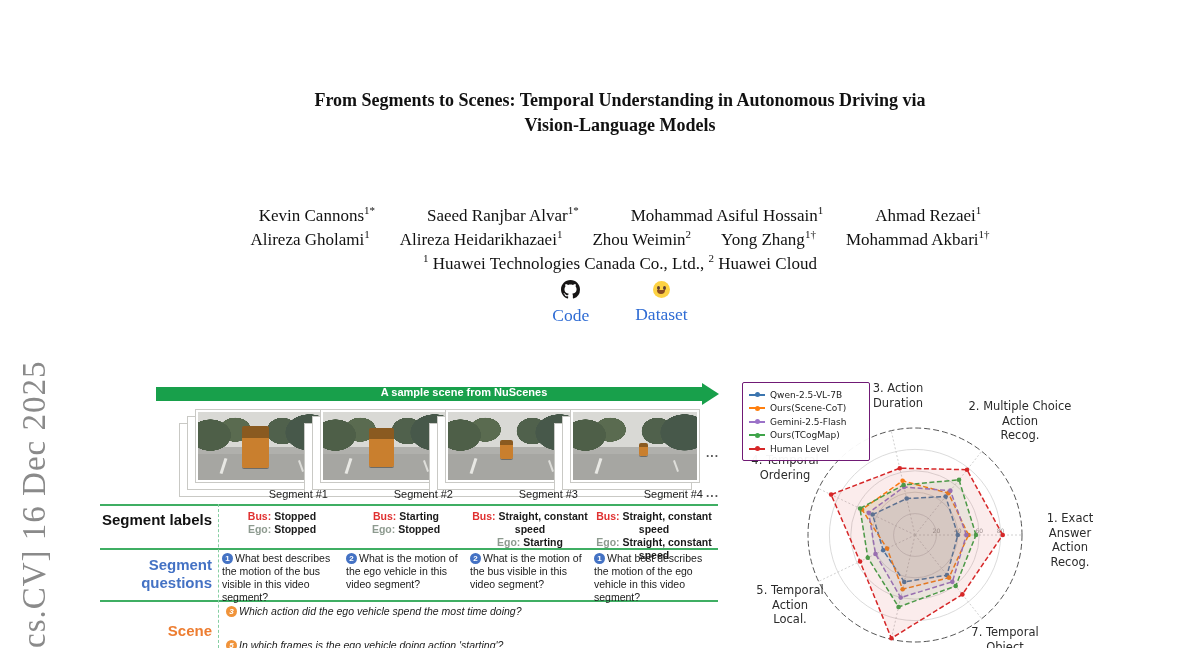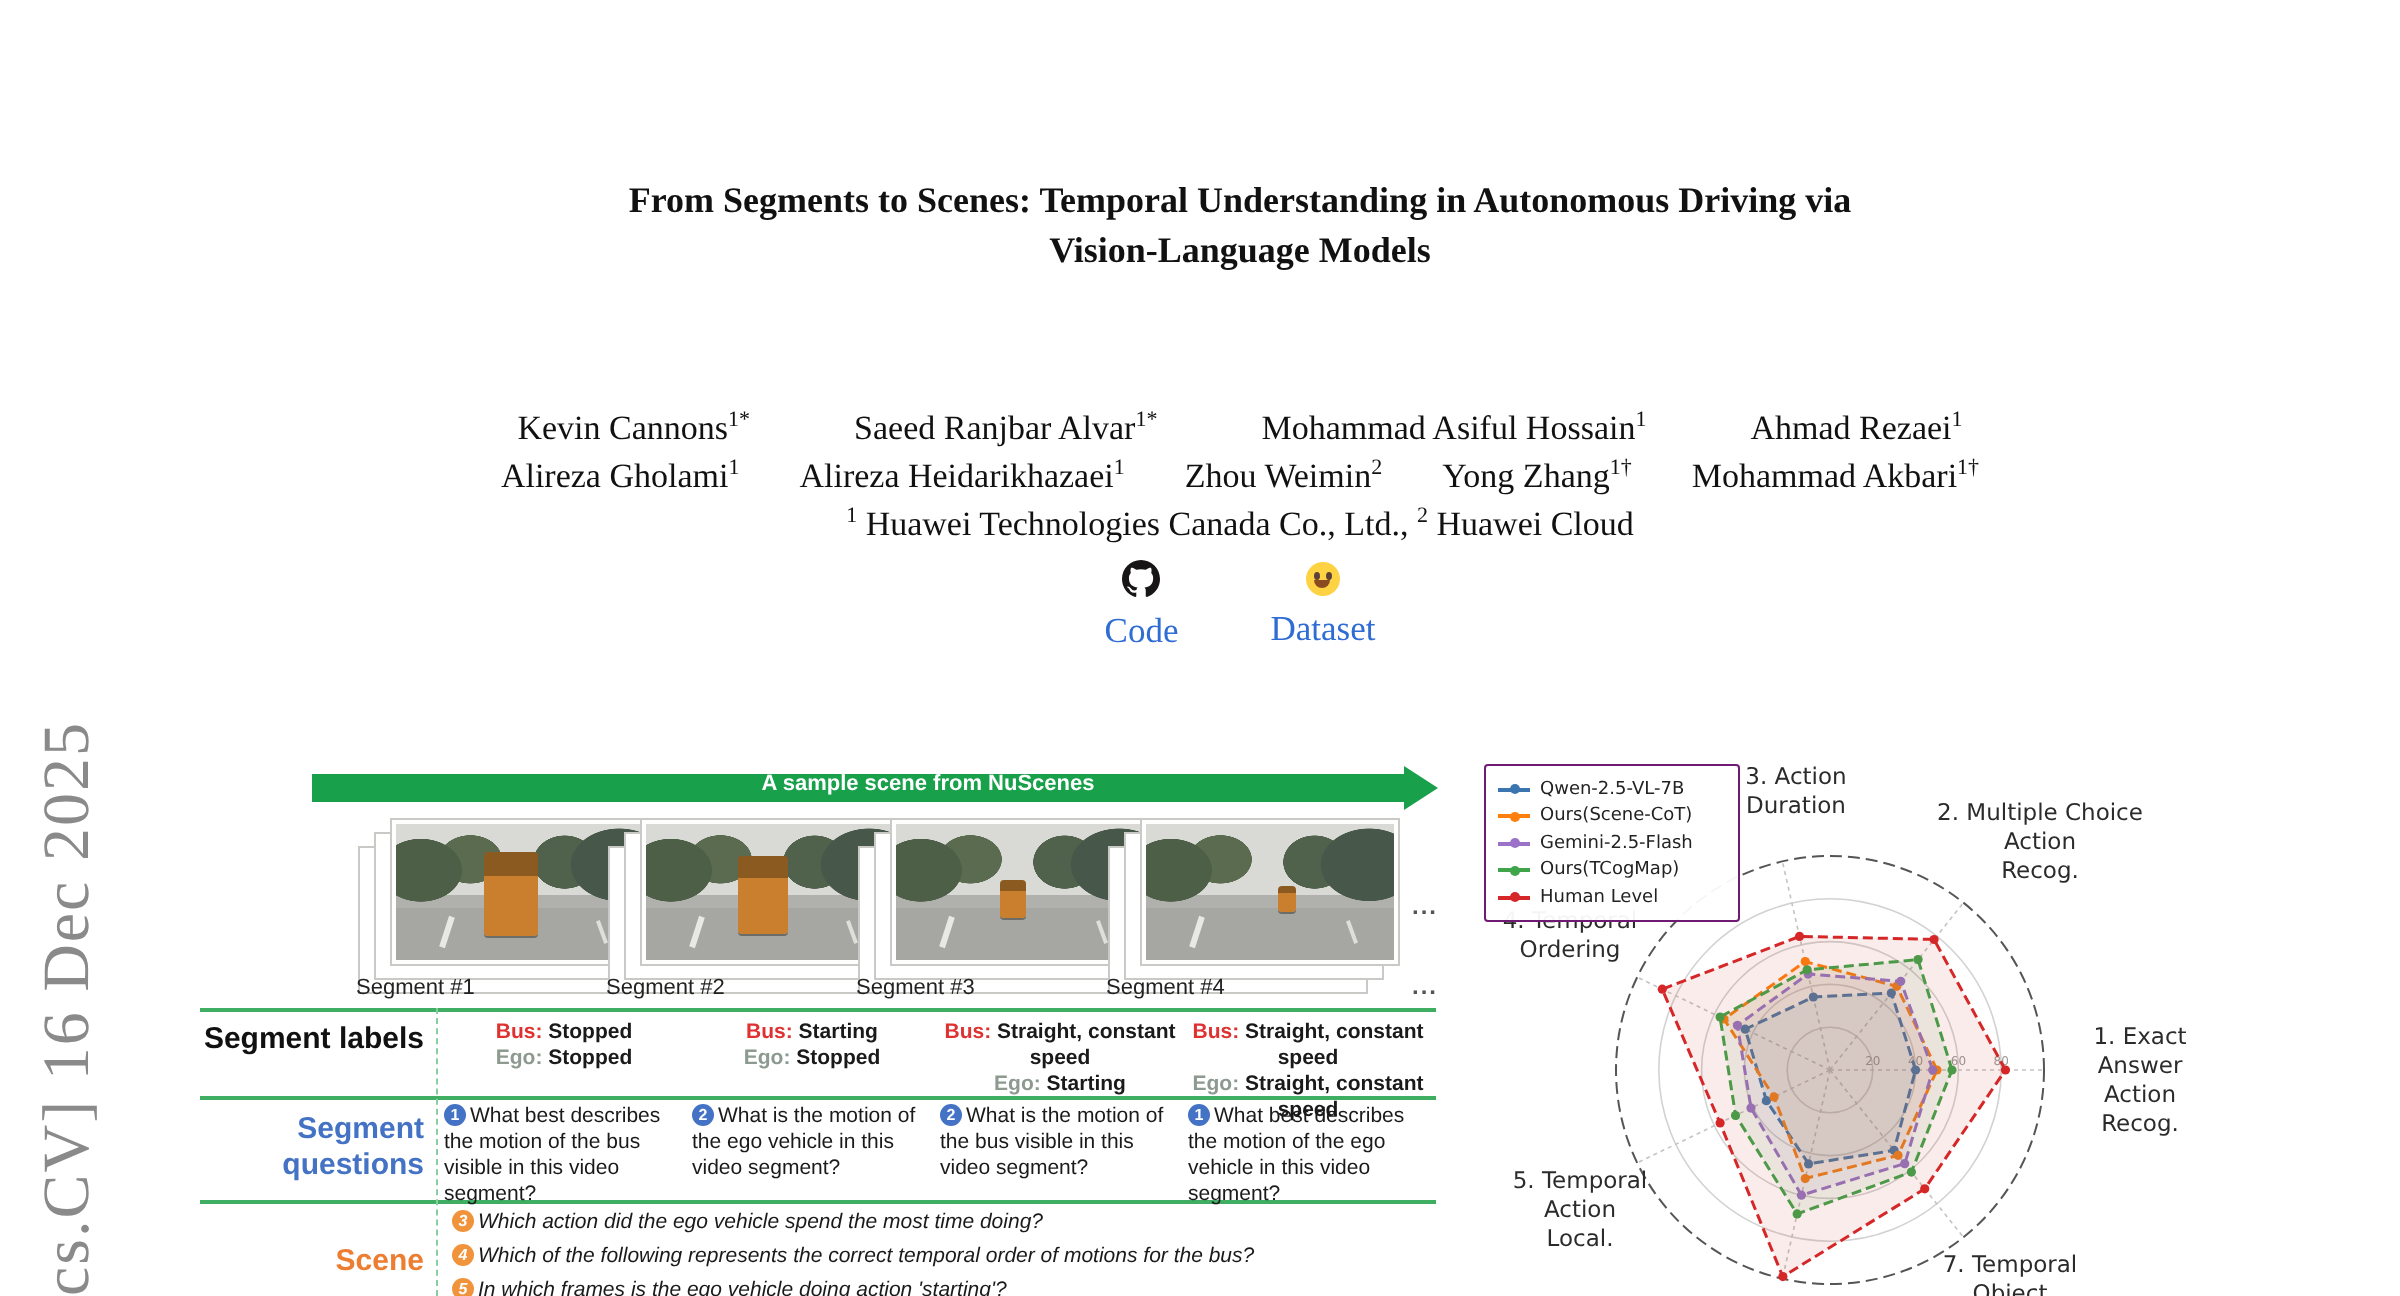--- a/index.html
+++ b/index.html
@@ -49,21 +49,21 @@
      radial-gradient(ellipse 40px 30px at 90% 30%, #47584a 60%, rgba(0,0,0,0) 61%),
      radial-gradient(ellipse 26px 20px at 30% 26%, #5a6b50 60%, rgba(0,0,0,0) 61%),
      radial-gradient(ellipse 26px 22px at 68% 28%, #50614c 60%, rgba(0,0,0,0) 61%),
      linear-gradient(#d9d9d5 0 52%, #b0b0ac 52% 62%, #a6a6a2 62% 100%);}
   .lane{position:absolute;width:3px;height:16px;background:#e8e8e4;transform:rotate(18deg);
      left:24px;top:46px;}
   .lane2{position:absolute;width:2px;height:12px;background:#dededa;transform:rotate(-20deg);
      right:20px;top:48px;}
   .bus{position:absolute;background:linear-gradient(#8a5a20 0 28%, #c97f2e 28% 100%);
      border-radius:2px;box-shadow:0 1px 0 rgba(0,0,0,.35);}
-  .caption{position:absolute;top:104px;width:150px;text-align:left;font-size:11px;color:#222;}
+  .caption{position:absolute;top:104px;width:150px;text-align:right;font-size:11px;color:#222;}
   .dots{position:absolute;font-weight:bold;color:#555;font-size:12px;letter-spacing:1px;}
 
   .tline{position:absolute;left:0;width:618px;height:2px;background:#3fae63;}
   .vdash{position:absolute;left:118px;top:120px;height:144px;border-left:1.5px dashed #86cfa2;}
   .rowhead{position:absolute;left:0;width:112px;text-align:right;font-weight:bold;font-size:15px;line-height:1.2;}
   .rowhead.lab{color:#111;top:127px;}
   .rowhead.q{color:#4472c4;top:172px;}
   .rowhead.scene{color:#ed7d31;top:238px;}
 
   .cell{position:absolute;width:120px;font-size:10.5px;line-height:1.25;color:#1a1a1a;}
@@ -222,23 +222,20 @@
   </div>
   <div class="cell c2 q-cell">
     <span class="qnum">2</span><span>What is the motion of the bus visible in this video segment?</span>
   </div>
   <div class="cell c3 q-cell">
     <span class="qnum">1</span><span>What best describes the motion of the ego vehicle in this video segment?</span>
   </div>
 
   <div class="scene-line" style="top:221px">
     <span class="qnum orange">3</span><span>Which action did the ego vehicle spend the most time doing?</span>
-  </div>
-  <div class="scene-line" style="top:238px">
-    <span class="qnum orange">4</span><span>Which of the following represents the correct temporal order of motions for the bus?</span>
   </div>
   <div class="scene-line" style="top:255px">
     <span class="qnum orange">5</span><span>In which frames is the ego vehicle doing action 'starting'?</span>
   </div>
 </div>
 
 <div class="chart-wrap">
   <svg id="radar-svg" width="500" height="276" viewBox="0 0 500 276">
       <circle cx="215" cy="163" r="21.400000000000002" fill="none" stroke="#d2d2d2" stroke-width="0.8"></circle>
       <circle cx="215" cy="163" r="42.800000000000004" fill="none" stroke="#d2d2d2" stroke-width="0.8"></circle>

